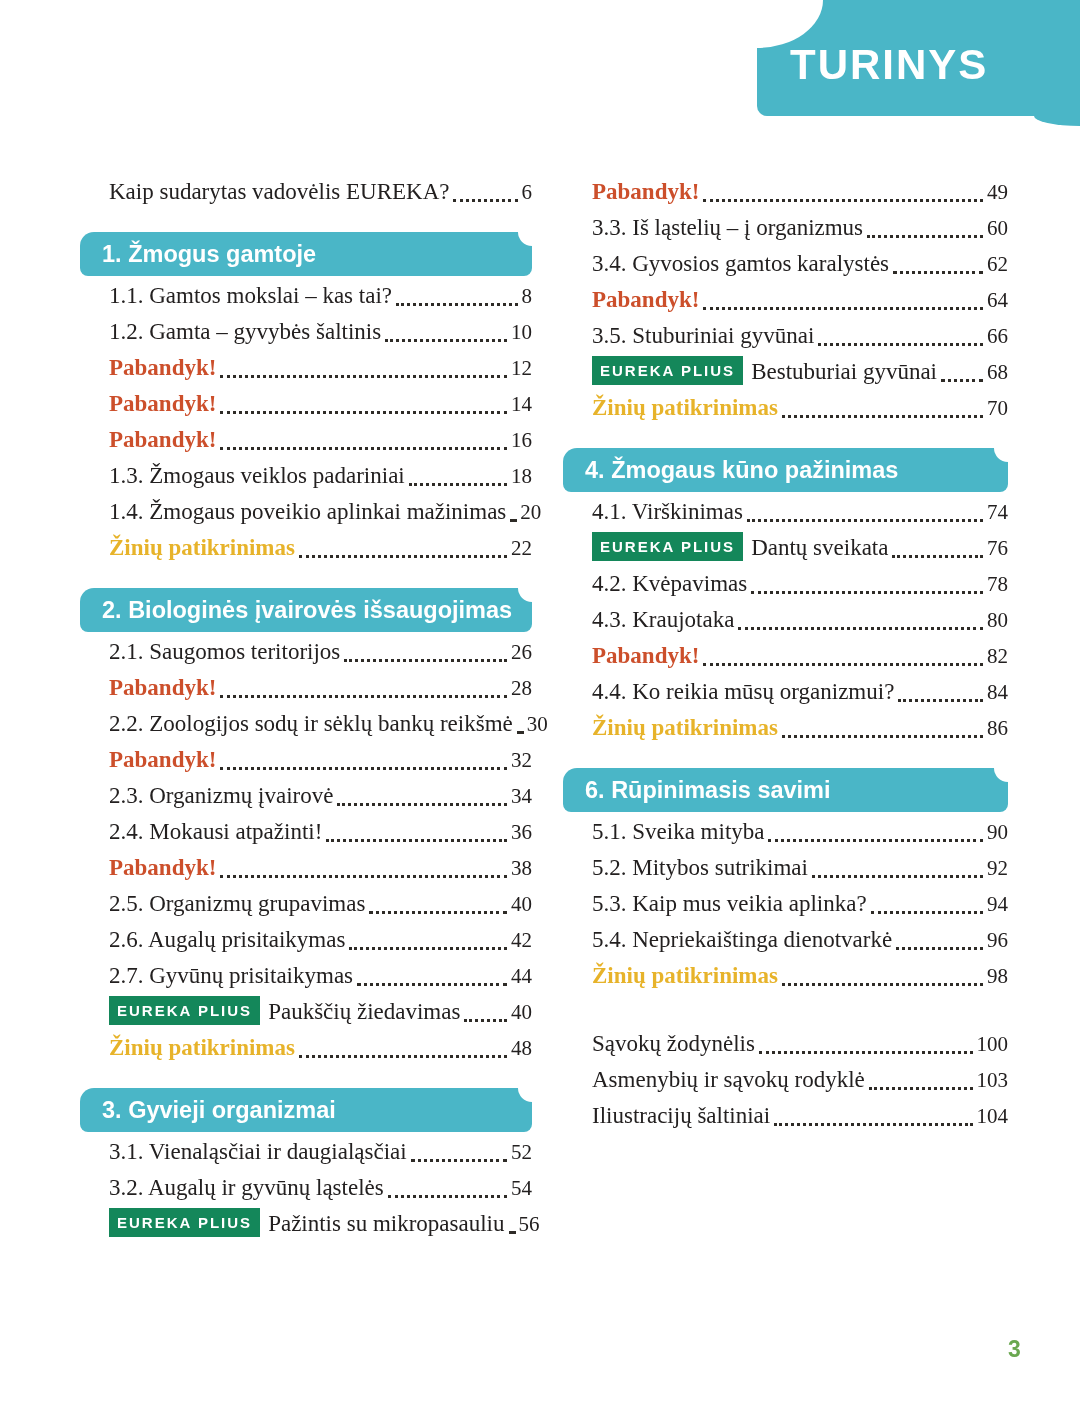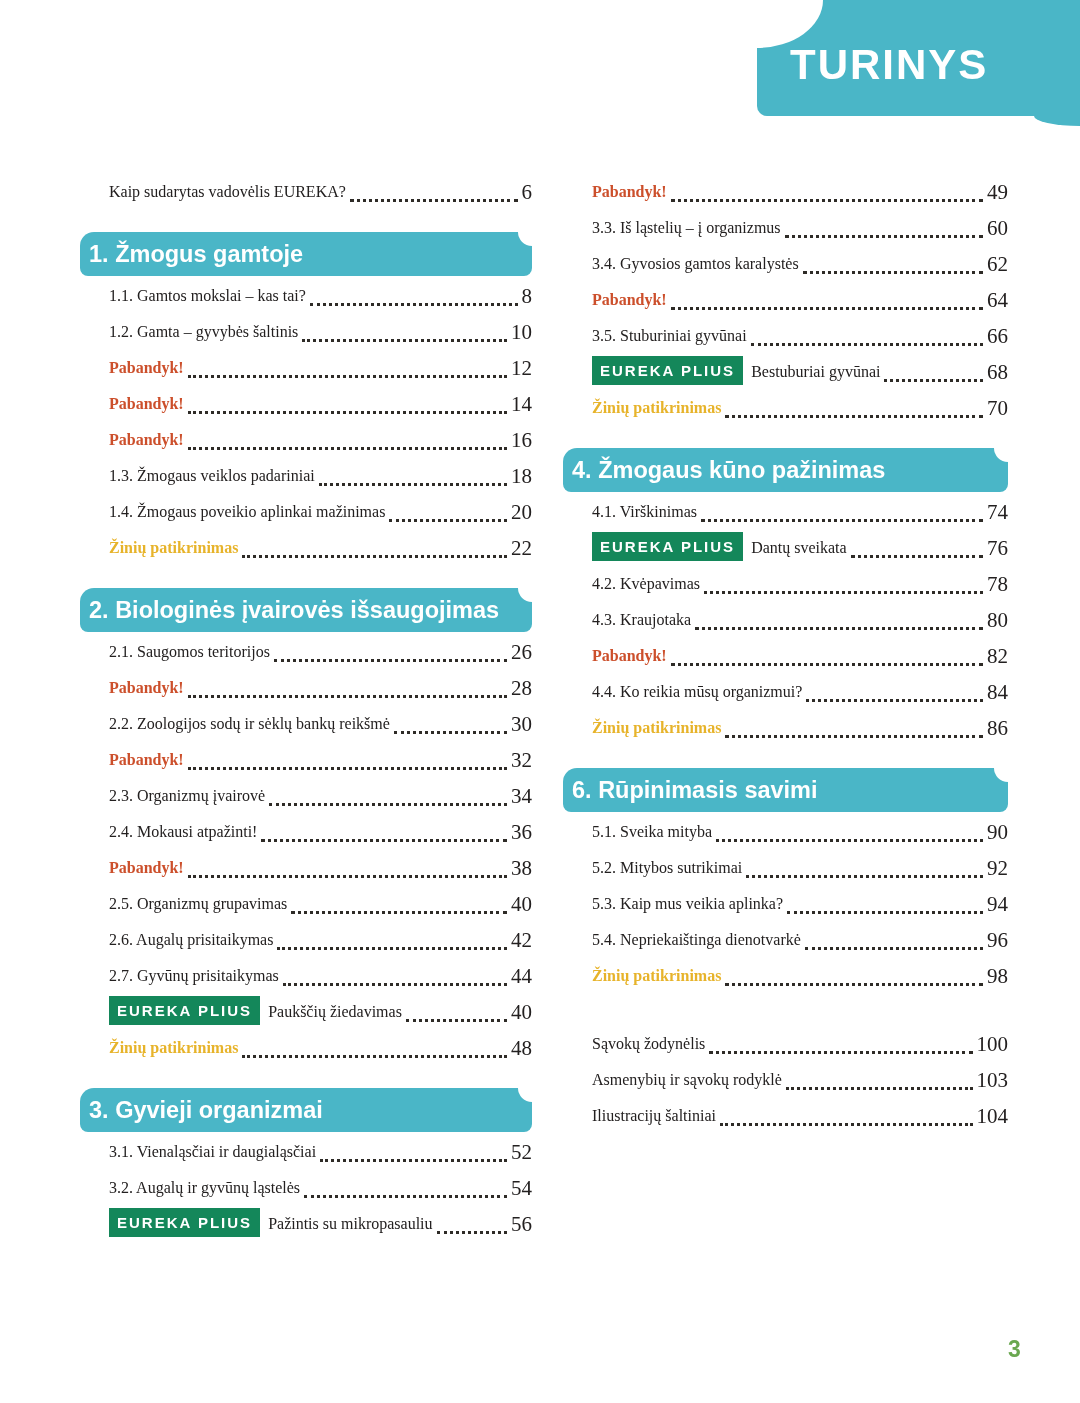--- a/index.html
+++ b/index.html
@@ -46,21 +46,21 @@
 
   
   .col{position:absolute;top:172px;display:flex;flex-direction:column;}
   #col-left{left:80px;width:452px;}
   #col-right{left:563px;width:445px;}
 
   .row{
     height:36px;display:flex;align-items:flex-end;
     padding-left:29px;box-sizing:border-box;
   }
-  .txt{font-size:16px;line-height:32px;white-space:nowrap;color:var(--ink);}
+  .txt{font-size:23px;line-height:32px;white-space:nowrap;color:var(--ink);}
   .txt.try{color:var(--orange);font-weight:bold;}
   .txt.check{color:var(--gold);font-weight:bold;}
   .leader{
     flex:1 1 auto;min-width:6px;height:0;
     border-bottom:3px dotted var(--dot);
     margin:0 2px 6px 4px;
   }
   .num{font-size:21px;line-height:32px;margin-left:2px;color:var(--ink);white-space:nowrap;}
 
   .badge{
@@ -72,21 +72,21 @@
     white-space:nowrap;
   }
 
   .sec-header{
     position:relative;height:44px;margin-top:24px;
     background:var(--teal);
     border-radius:14px 0 8px 8px;
     color:#ffffff;
     font-family:"Liberation Sans", sans-serif;
     font-weight:bold;font-size:23.5px;line-height:44px;
-    padding-left:9px;box-sizing:border-box;
+    padding-left:22px;box-sizing:border-box;
     white-space:nowrap;
   }
   .sec-header .scoop-tr{
     position:absolute;top:0;right:0;width:14px;height:14px;
     background:#ffffff;
     border-bottom-left-radius:100% 100%;
   }
 
   .gap{flex:0 0 auto;}
 

